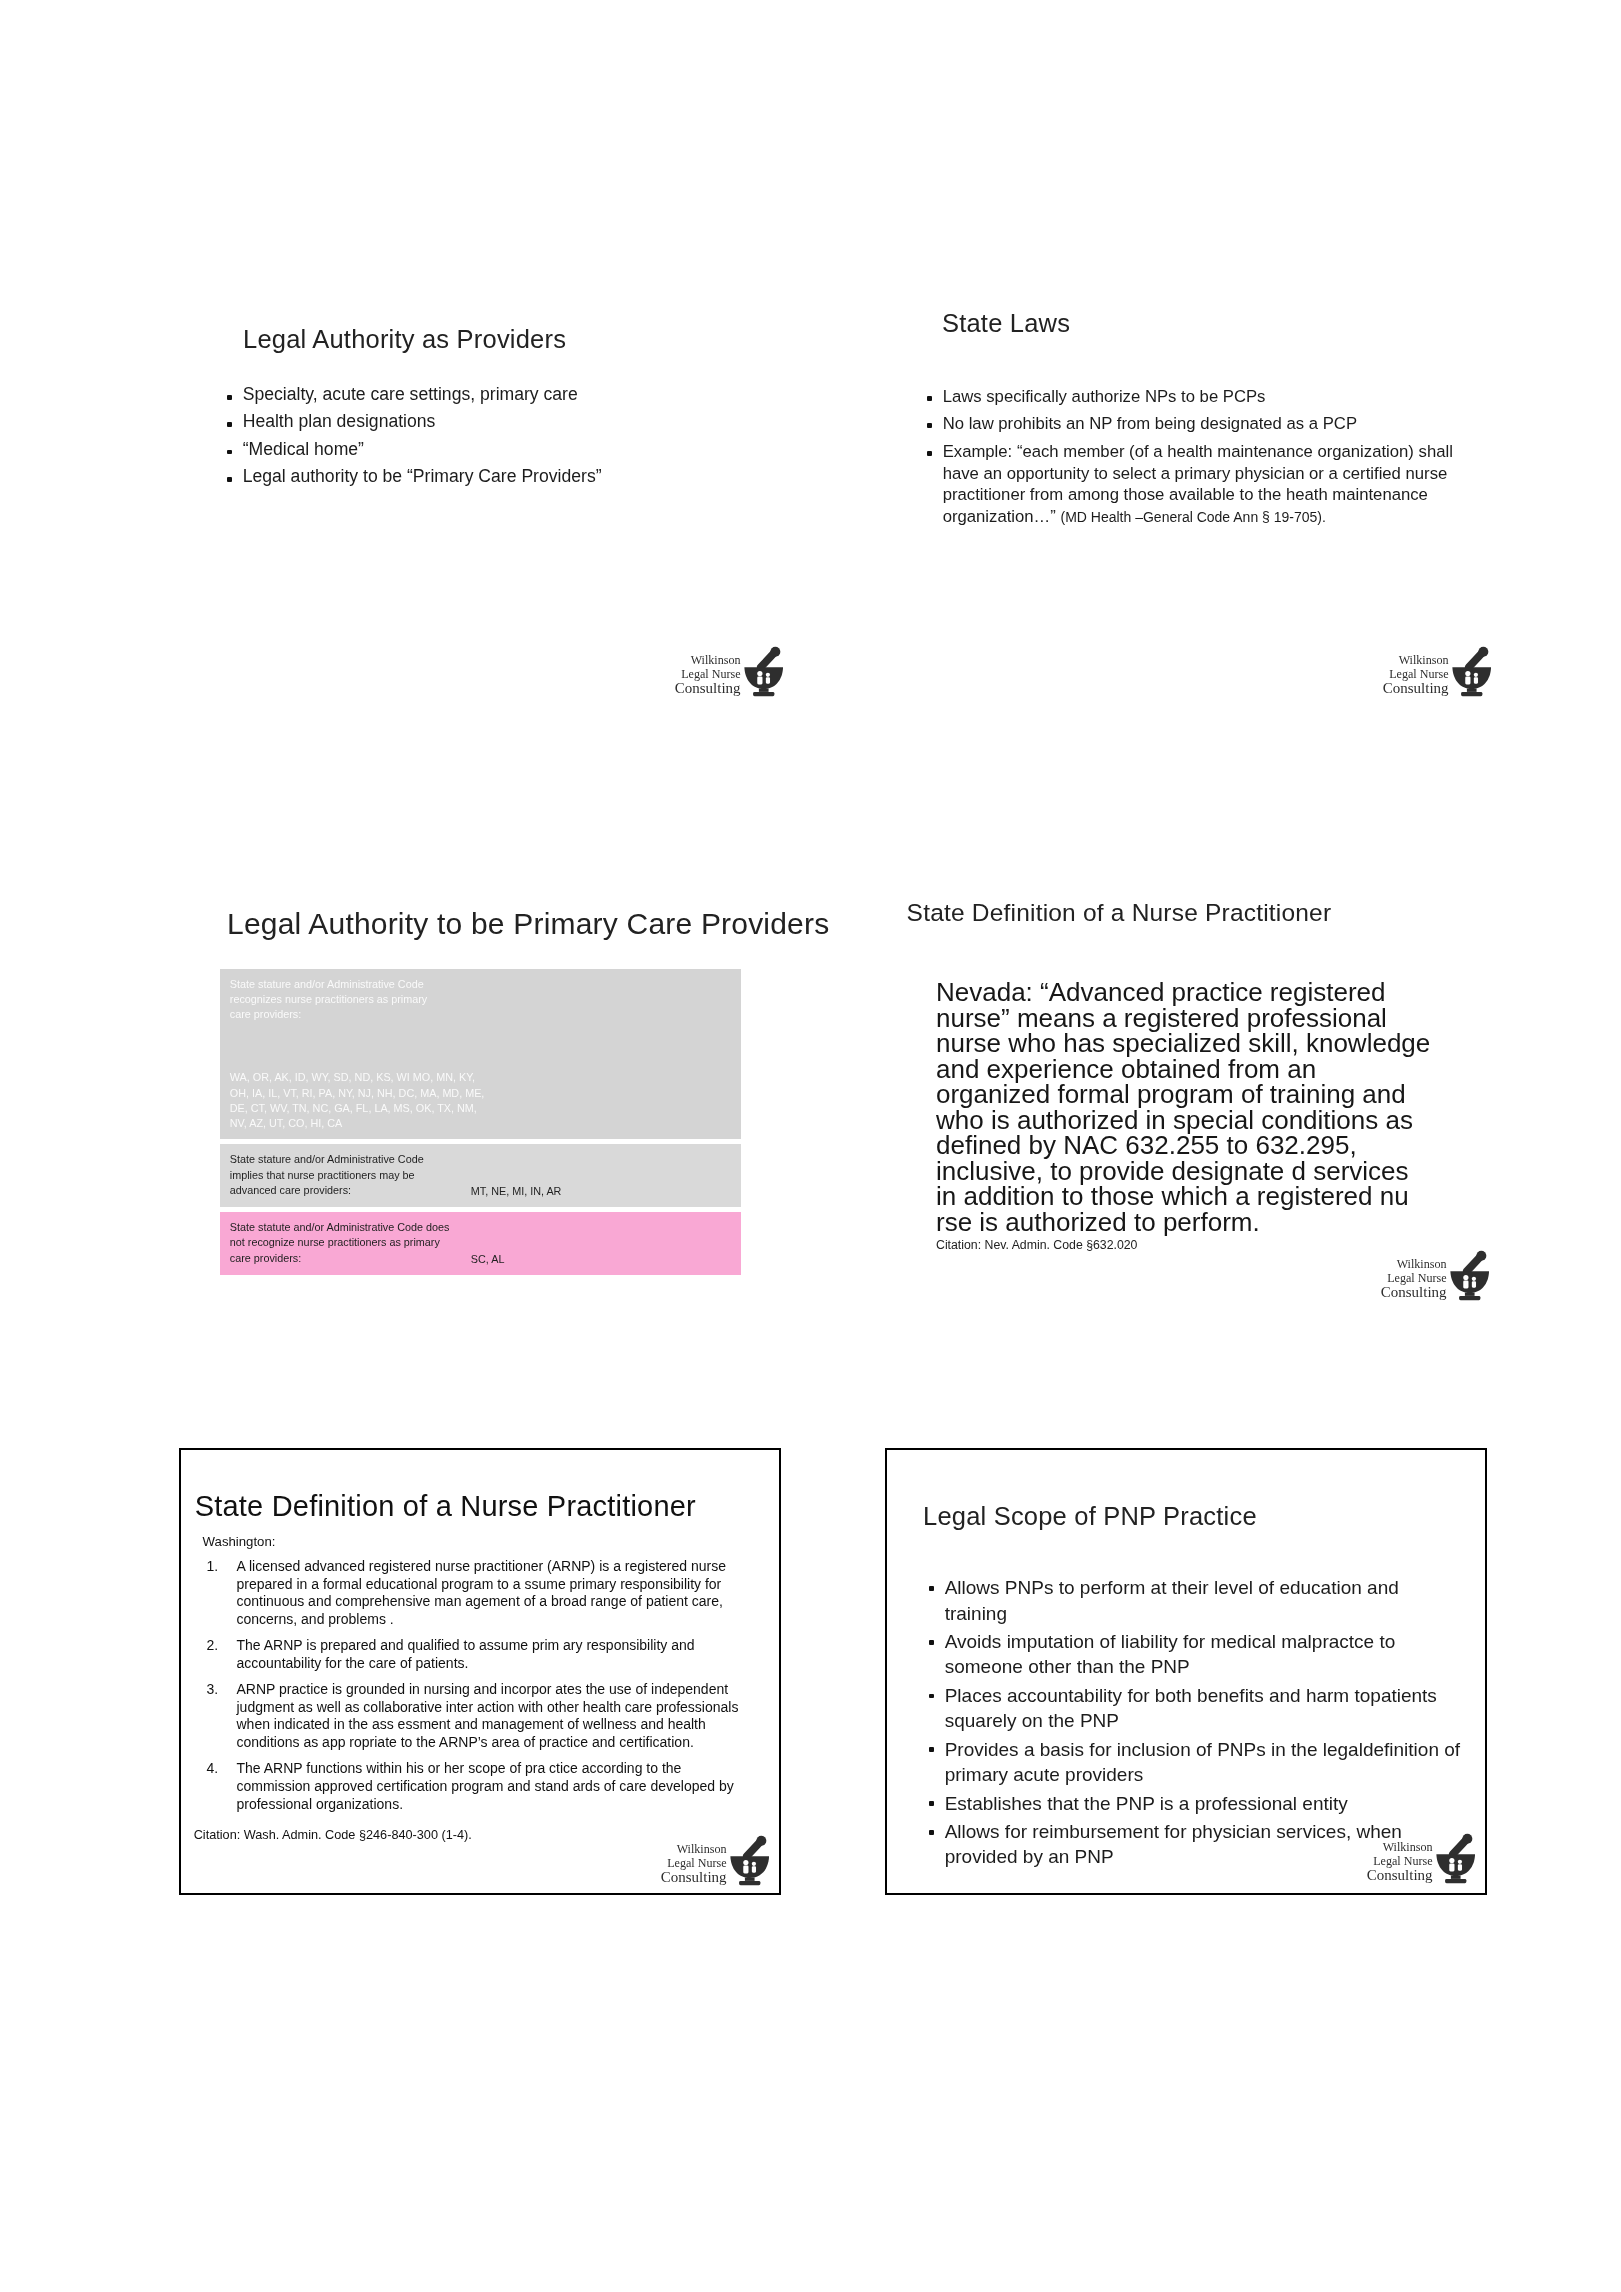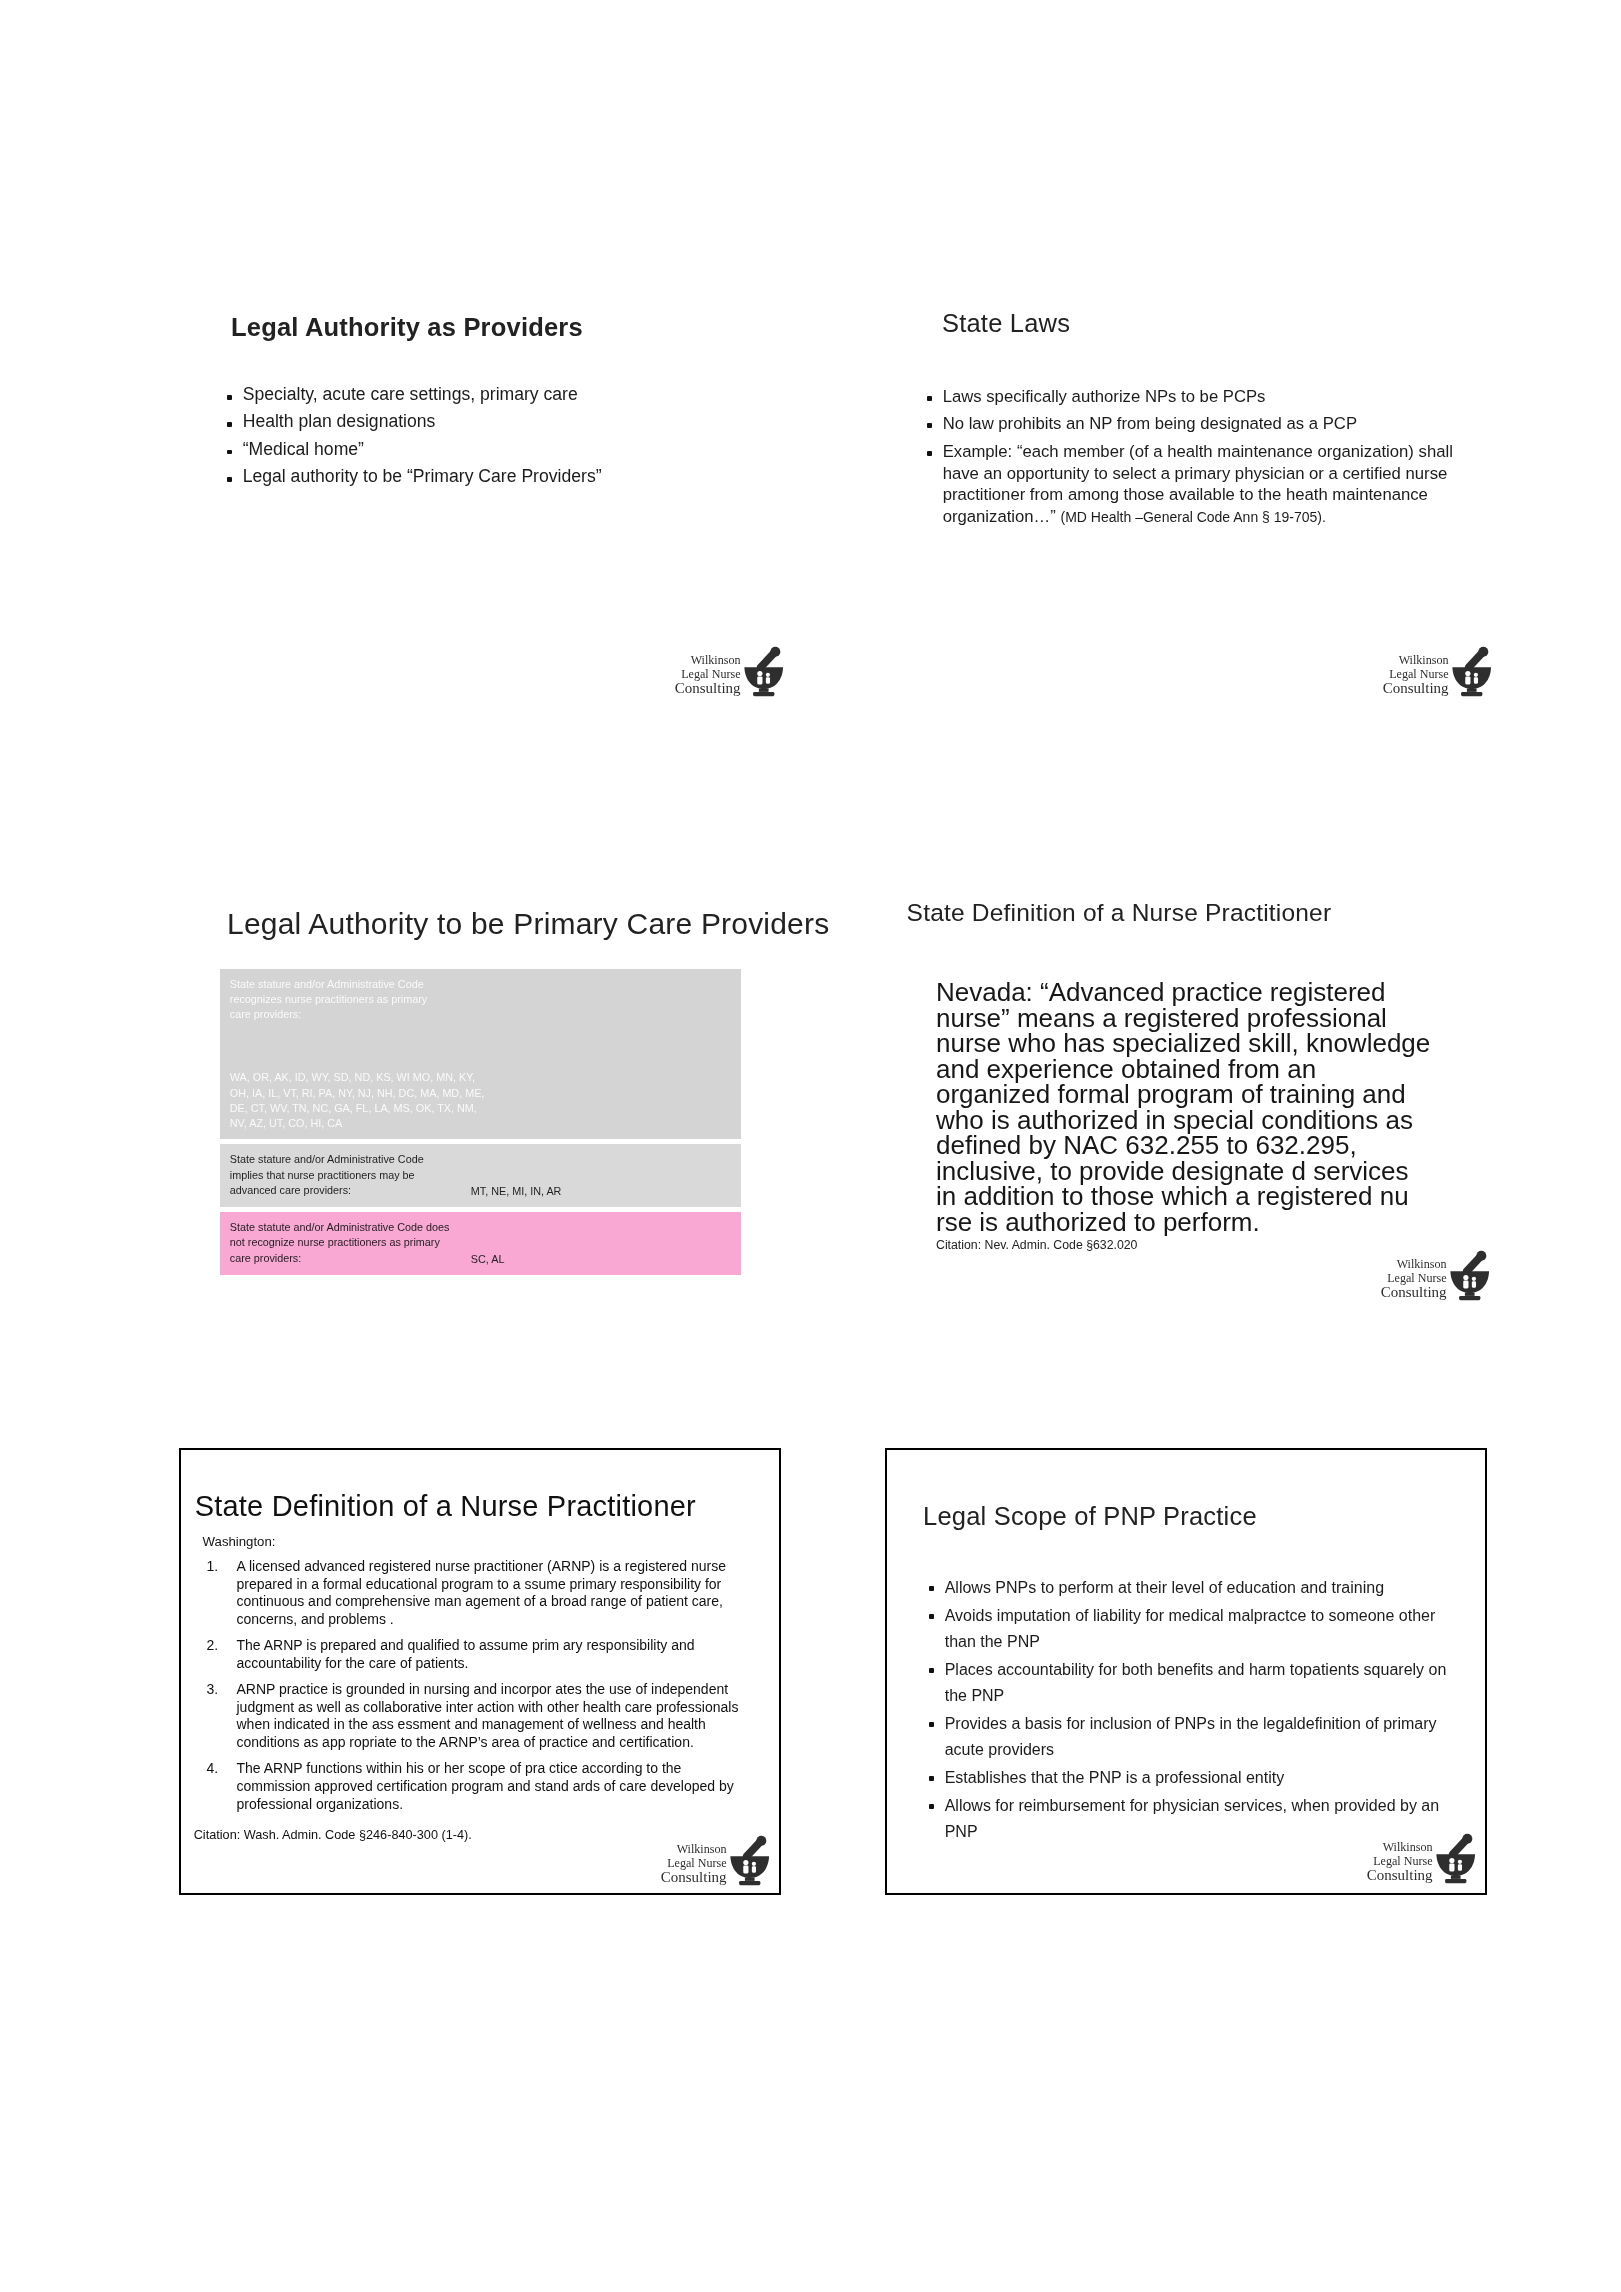--- a/index.html
+++ b/index.html
@@ -32,21 +32,21 @@
   ul.blist li{position:relative;padding-left:16.7px;}
   ul.blist li::before{
     content:"";position:absolute;left:1px;top:9.8px;
     width:4.9px;height:4.9px;background:#111;border-radius:1px;
   }
   #s1 ul.blist{left:47px;top:122px;width:549px;font-size:17.6px;line-height:19.6px;}
   #s1 ul.blist li{margin-bottom:7.8px;}
   #s2 ul.blist{left:41px;top:123px;width:534px;font-size:16.7px;line-height:21.6px;}
   #s2 ul.blist li{margin-bottom:5.9px;}
   #s2 .cite-inline{font-size:14px;}
-  #s6 ul.blist{left:41px;top:125px;width:534px;font-size:16px;line-height:25.5px;}
+  #s6 ul.blist{left:41px;top:125px;width:534px;font-size:19px;line-height:25.5px;}
   #s6 ul.blist li{margin-bottom:2.9px;}
   #s6 ul.blist li::before{top:10.8px;}
 
   .table{position:absolute;left:41px;top:114px;width:521px;font-size:10.8px;line-height:1.42;}
   .trow{display:flex;margin-bottom:4.9px;}
   .tcell{box-sizing:border-box;padding:7.8px 9.8px;}
   .tcell.label{width:241px;}
   .tcell.states{width:280px;margin-top:32px;}
   .trow.r1{background:#d4d4d4;color:#fafafa;min-height:57px;flex-direction:column;}
   .trow.r2{background:#d9d9d9;color:#1f1f1f;min-height:59px;}
@@ -70,21 +70,21 @@
   #s6 .logo-slot{left:474px;top:382px;}
   .logo-slot svg{width:116px;height:58px;display:block;}
   .logo-text{font-family:"Liberation Serif", serif;fill:#2e2e2e;}
 </style>
 </head>
 <body>
 
 <div class="page">
 
   <section class="slide" id="s1">
-    <h2 class="stitle" style="font-weight:bold;margin:4px;">Legal Authority as Providers</h2>
+    <h2 class="stitle" style="font-weight:normal;margin:16px;">Legal Authority as Providers</h2>
     <ul class="blist">
       <li>Specialty, acute care settings, primary care</li>
       <li>Health plan designations</li>
       <li>“Medical home”</li>
       <li>Legal authority to be “Primary Care Providers”</li>
     </ul>
     <div class="logo-slot">
   <svg viewBox="0 0 120 60">
     <g fill="#2e2e2e">
       <path d="M95 23 L109 8" stroke="#2e2e2e" stroke-width="8" stroke-linecap="round"></path>

